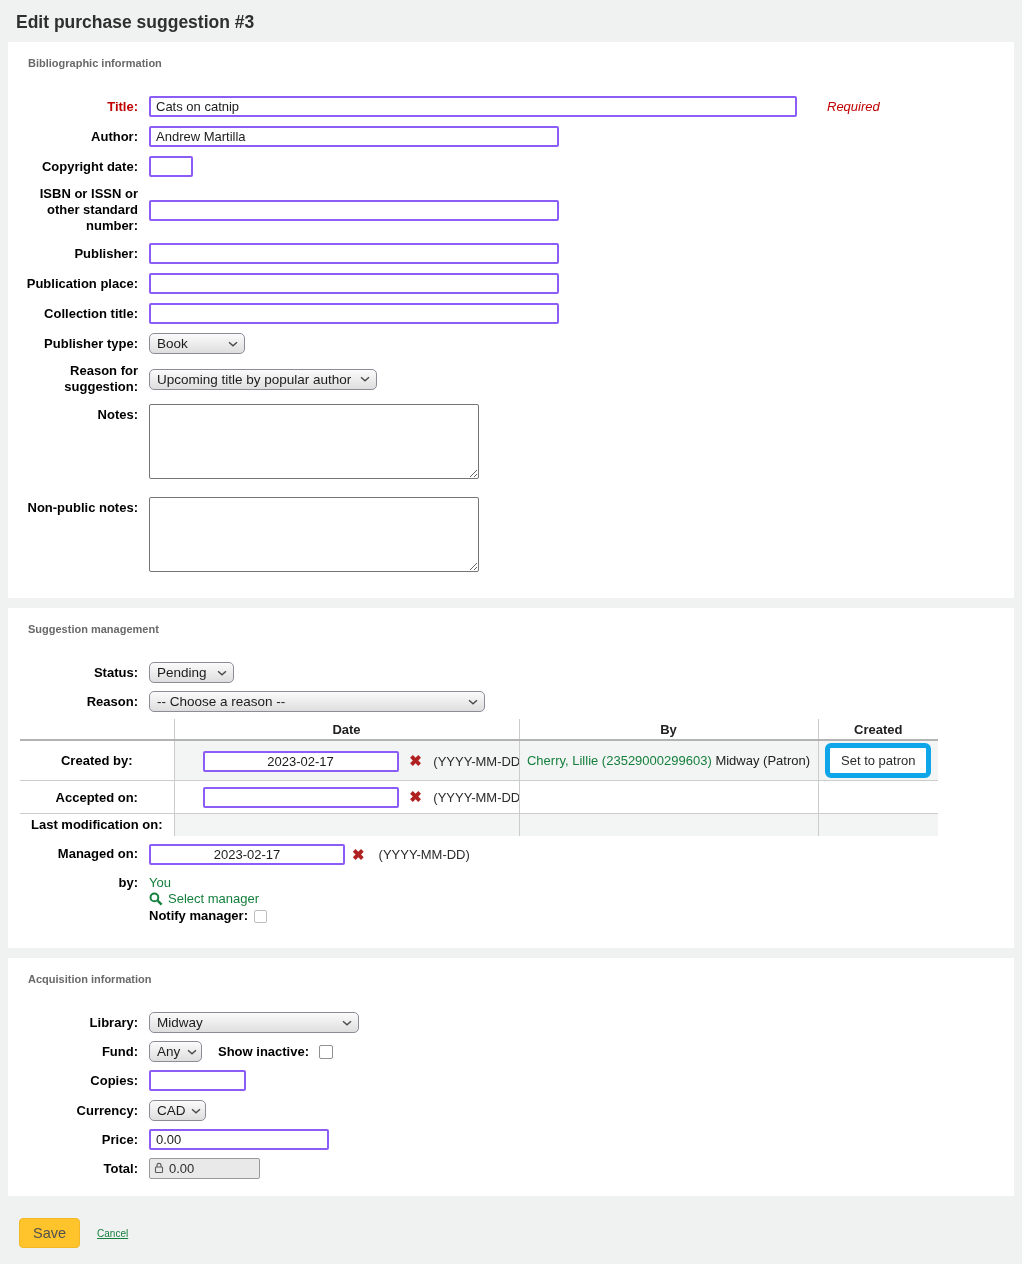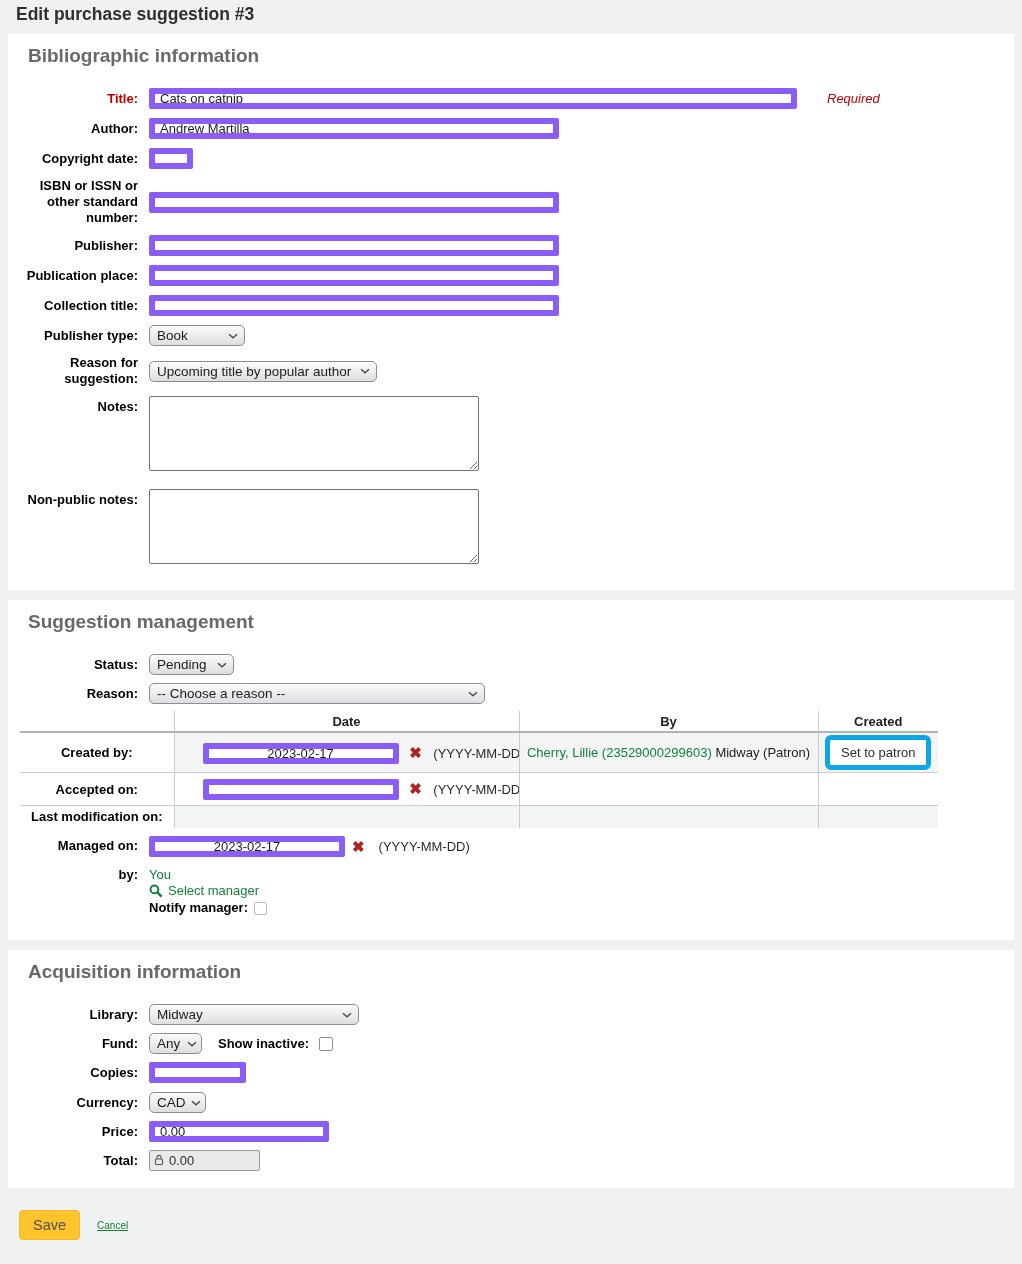--- a/index.html
+++ b/index.html
@@ -5,48 +5,48 @@
   * { box-sizing: border-box; }
   html,body { margin:0; padding:0; }
   body {
     width:1022px; height:1264px;
     background:#f0f1f1;
     font-family:"Liberation Sans", sans-serif;
     font-size:13px; color:#212121;
     overflow:hidden;
   }
   h1 {
-    margin:0; padding:4px 16px 9px 16px;
+    margin:0; padding:12px 16px 9px 16px;
     font-size:17.5px; line-height:21px;
     color:#2f2f2f; font-weight:bold;
   }
   .panel {
     background:#fff;
     margin:0 8px 10px 8px;
     padding:12px 12px 14px 12px;
   }
   .panel h2 {
     margin:0 0 23px 8px;
-    font-size:19px; line-height:19px;
+    font-size:11px; line-height:19px;
     color:#696969; font-weight:bold;
   }
   .row { display:flex; align-items:center; margin-bottom:9px; }
   .row.top { align-items:flex-start; }
   .row .lbl {
     flex:0 0 118px; margin-right:11px;
     text-align:right; font-weight:bold; color:#000;
     line-height:16px;
   }
   .row.top .lbl { padding-top:3px; }
   .lbl.required { color:#c00000; }
   .req-note { color:#c00000; font-style:italic; margin-left:30px; font-size:13px; }
 
   input[type="text"] {
     height:21px; padding:1px 5px;
-    border:6px solid #8b5cf6; border-radius:2px;
+    border:2px solid #8b5cf6; border-radius:2px;
     font-family:"Liberation Sans",sans-serif; font-size:13px; color:#1b1b1b;
     background:#fff;
   }
   textarea {
     width:330px; height:75px;
     border:1px solid #757575; border-radius:2px;
     font-family:"Liberation Sans",sans-serif; font-size:13px;
     resize:both; background:#fff;
   }
   .w-title { width:648px; }

